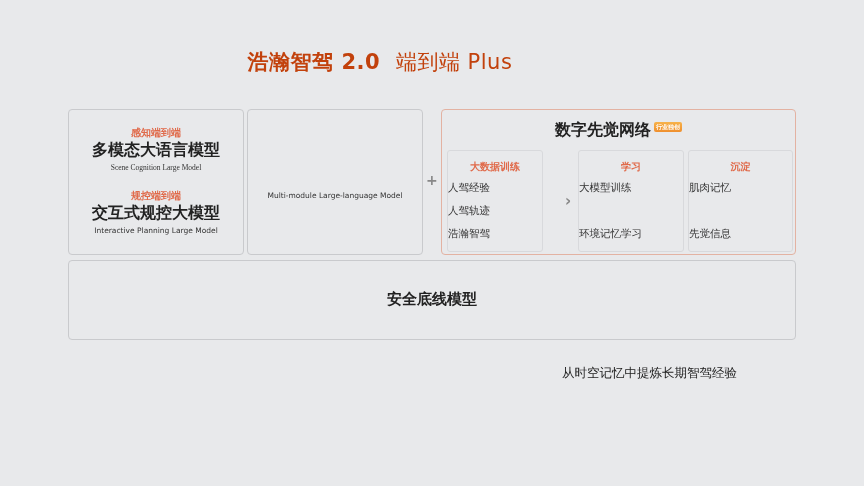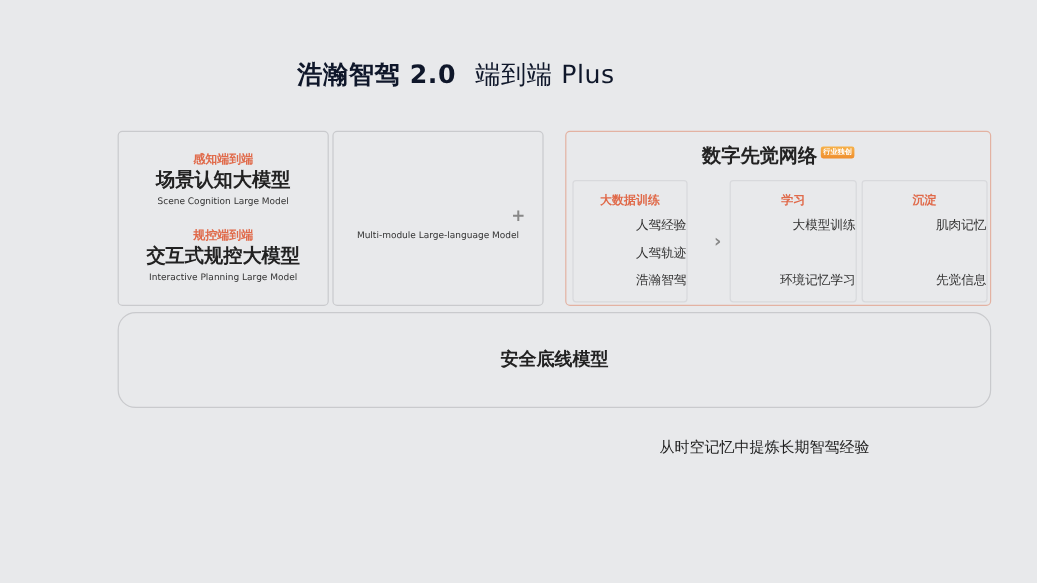--- a/index.html
+++ b/index.html
@@ -4,61 +4,61 @@
 <style>
   html, body { margin:0; padding:0; }
   body {
     width:864px; height:486px; overflow:hidden; position:relative;
     background:#e8e9eb;
     font-family:"DejaVu Sans","Liberation Sans",sans-serif;
     color:#222;
   }
   .title {
     position:absolute; left:0; width:760px; top:48px; text-align:center;
-    font-size:21px; font-weight:bold; color:#0f172a; letter-spacing:0.5px;
+    font-size:21px; font-weight:bold; color:#c2410c; letter-spacing:0.5px;
   }
   .title .plus { font-weight:normal; }
   .box {
     position:absolute; box-sizing:border-box;
-    border:1px solid #c9cacd; border-radius:4px; background:#e8e9eb;margin-left:30px;
+    border:1px solid #c9cacd; border-radius:4px; background:#e8e9eb;
   }
   .box.orange { border-color:#e3b2a2; }
   .center-col {
     position:absolute; left:0; right:0; text-align:center;
   }
   .red-label { color:#e06a4a; font-size:10px; font-weight:bold; }
   .big { font-size:16px; font-weight:bold; color:#222; }
   .eng { font-size:7.5px; color:#333; }
   .inner {
     position:absolute; box-sizing:border-box; top:40px; height:102px;
     border:1px solid #d8d9dc; border-radius:3px; background:#e8e9eb;
   }
   .inner .h { position:absolute; left:0; right:0; text-align:center; top:9px;
     color:#e06a4a; font-size:10px; font-weight:bold; }
-  .inner .it { position:absolute; left:0; right:0; text-align:right;
+  .inner .it { position:absolute; left:0; right:0; text-align:left;
     font-size:10.5px; color:#333; }
   .badge {
     display:inline-block; vertical-align:top; margin-left:3px; margin-top:2px;
     background:linear-gradient(#f7b24a,#ef8f2e); color:#fff;
     font-size:6px; font-weight:bold; padding:1px 2px; border-radius:2px; line-height:8px;
   }
   .op { position:absolute; color:#888; font-size:14px; font-weight:bold; }
 </style>
 </head>
 <body>
 
 <div class="title">
   <span>浩瀚智驾 2.0</span>
   <span class="plus" style="margin-left:8px;">端到端 Plus</span>
 </div>
 
 <div class="box" style="left:68px; top:109px; width:176px; height:146px;">
   <div class="center-col red-label" style="top:16px;">感知端到端</div>
-  <div class="center-col big" style="top:30px;">场景认知大模型</div>
-  <div class="center-col eng" style="top:53px;">Scene Cognition Large Model</div>
+  <div class="center-col big" style="top:30px;">多模态大语言模型</div>
+  <div class="center-col eng" style="top:53px;font-family:Liberation Serif, serif;">Scene Cognition Large Model</div>
   <div class="center-col big" style="top:93px;">交互式规控大模型</div>
   <div class="center-col red-label" style="top:79px;">规控端到端</div>
   <div class="center-col eng" style="top:116px;">Interactive Planning Large Model</div>
 </div>
 
 <div class="box" style="left:247px; top:109px; width:176px; height:146px;">
   <div class="center-col eng" style="top:81px;">Multi-module Large-language Model</div>
 </div>
 
 <div class="op" style="left:426px; top:172px;">+</div>
@@ -83,17 +83,17 @@
     <div class="it" style="top:76px;">先觉信息</div>
   </div>
 
   <div class="inner" style="left:136px; width:106px;">
     <div class="h">学习</div>
     <div class="it" style="top:30px;">大模型训练</div>
     <div class="it" style="top:76px;">环境记忆学习</div>
   </div>
 </div>
 
-<div class="box" style="left:68px; top:260px; width:728px; height:80px;border-radius:15px;">
+<div class="box" style="left:68px; top:260px; width:728px; height:80px;">
   <div class="center-col big" style="top:29px; font-size:15px;">安全底线模型</div>
 </div>
 
-<div style="position:absolute; left:537px; width:200px; top:365px; text-align:center; font-size:12.5px; color:#222;font-family:Liberation Serif, serif;">从时空记忆中提炼长期智驾经验</div>
+<div style="position:absolute; left:537px; width:200px; top:365px; text-align:right; font-size:12.5px; color:#222;font-family:Liberation Serif, serif;">从时空记忆中提炼长期智驾经验</div>
 
 </body></html>

